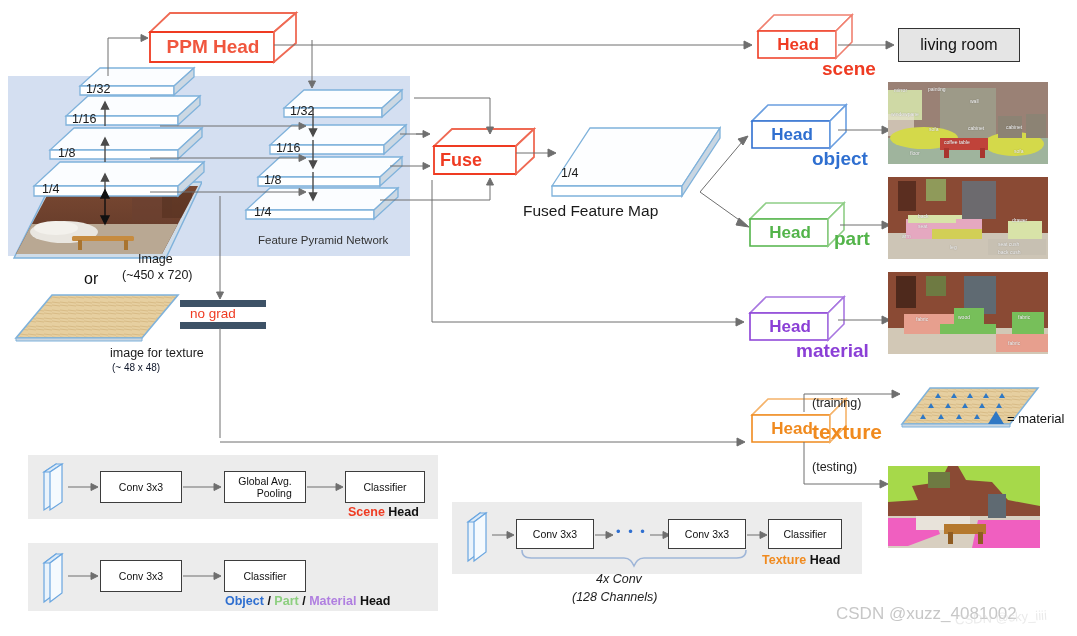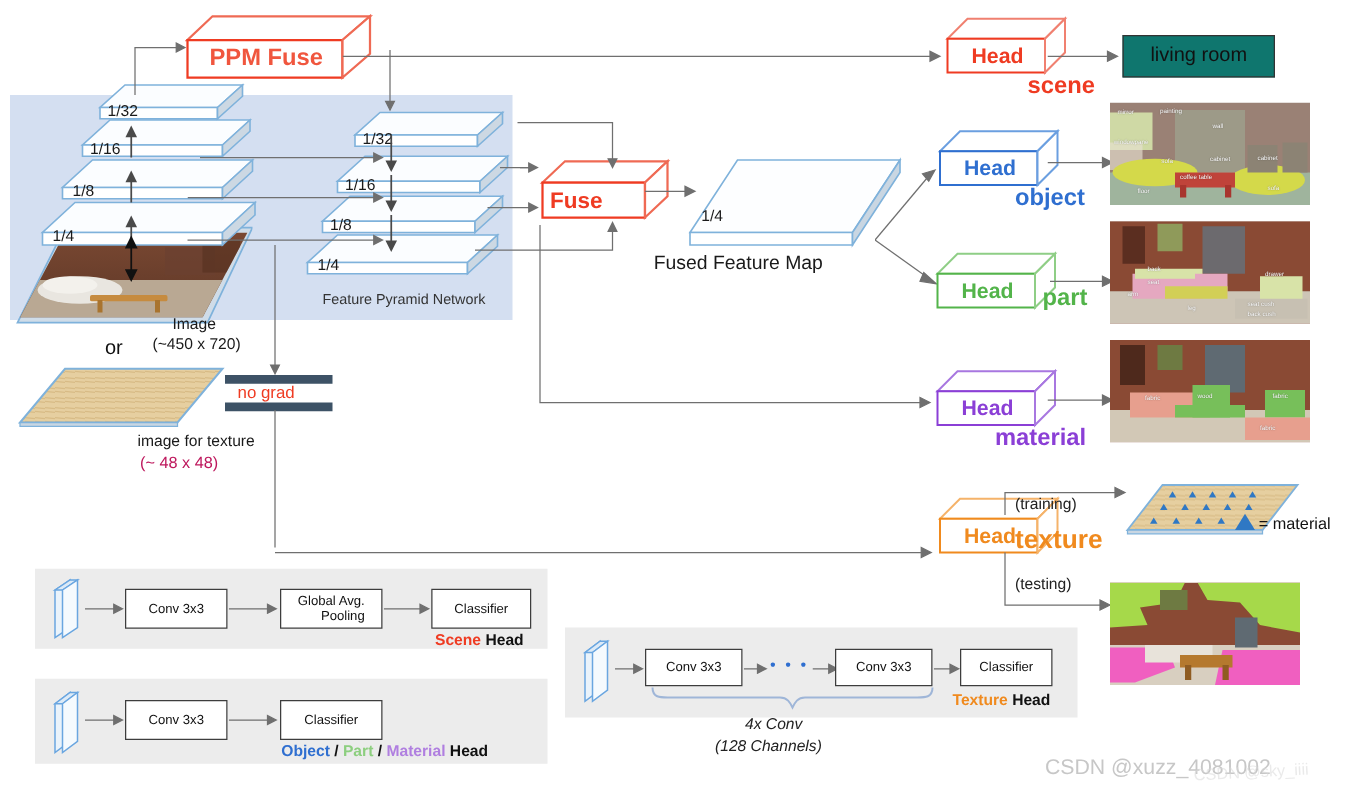--- a/index.html
+++ b/index.html
@@ -16,21 +16,21 @@
 
   .lbl{position:absolute;white-space:nowrap;}
 
   .panel{position:absolute;background:#ececec;}
   .nodebox{position:absolute;box-sizing:border-box;background:#fff;
            border:1.6px solid #3d3d3d;display:flex;align-items:center;
            justify-content:center;text-align:center;font-size:10.5px;
            line-height:1.15;color:#111;}
   .inputplate{position:absolute;}
 
-  .scene-out{position:absolute;box-sizing:border-box;background:#0f766e;
+  .scene-out{position:absolute;box-sizing:border-box;background:#e5e5e5;
              border:1.6px solid #333;display:flex;align-items:center;
              justify-content:center;font-size:16px;color:#111;}
 
   .photo{position:absolute;overflow:hidden;}
   .seg-label{position:absolute;color:#fff;font-size:5px;white-space:nowrap;
              text-shadow:0 0 1px rgba(0,0,0,.5);}
 
   .wm{position:absolute;color:#c7c7c7;font-size:17px;white-space:nowrap;}
   .wm2{position:absolute;color:#d9d9d9;font-size:13px;white-space:nowrap;}
 
@@ -182,21 +182,21 @@
 
   <div class="lbl" style="left:246px;top:234px;font-size:11.5px;color:#333;margin-left:12px;">Feature Pyramid Network</div>
 
   <div class="abs" style="left:148px;top:10px;width:160px;height:56px;color:#f0563e;">
     <svg width="160" height="56" viewBox="0 0 160 56">
       <polygon points="22,3 152,3 152,14 22,14" fill="#fff" stroke="#f0563e" stroke-width="1.8" opacity="0"></polygon>
       <polygon points="22,3 148,3 126,22 2,22" fill="#ffffff" stroke="#ef6a54" stroke-width="1.8"></polygon>
       <polygon points="2,22 126,22 126,52 2,52" fill="#ffffff" stroke="#ef3b22" stroke-width="1.8"></polygon>
       <polygon points="126,22 148,3 148,33 126,52" fill="#ffffff" stroke="#ef6a54" stroke-width="1.8"></polygon>
     </svg>
-    <div class="lbl" style="left:12px;top:26px;width:106px;text-align:center;font-size:19px;font-weight:bold;color:#f0563e;">PPM Fuse</div>
+    <div class="lbl" style="left:12px;top:26px;width:106px;text-align:center;font-size:19px;font-weight:bold;color:#f0563e;">PPM Head</div>
   </div>
 
   <svg class="abs" style="left:98px;top:30px;width:56px;height:50px;">
     <g stroke="#6f6f6f" stroke-width="1" fill="#6f6f6f">
       <path d="M10,46 L10,8 L44,8" fill="none"></path>
       <polygon points="50,8 43,4.5 43,11.5"></polygon>
     </g>
   </svg>
 
   <svg class="abs" style="left:274px;top:38px;width:480px;height:14px;">
@@ -268,21 +268,21 @@
         <pattern id="tex" width="8" height="8" patternUnits="userSpaceOnUse">
           <rect width="8" height="8" fill="#e6cfa0"></rect>
           <path d="M0 2 L8 3 M0 5 L8 6" stroke="#d8bb86" stroke-width="1"></path>
         </pattern>
       </defs>
       <polygon points="40,3 166,3 130,46 4,46" fill="url(#tex)" stroke="#7fb2db" stroke-width="1.6"></polygon>
       <polygon points="4,46 130,46 130,49 4,49" fill="#c9d6e2" stroke="#7fb2db" stroke-width="1"></polygon>
     </svg>
   </div>
   <div class="lbl" style="left:110px;top:346px;font-size:12.5px;color:#1a1a1a;">image for texture</div>
-  <div class="lbl" style="left:112px;top:362px;font-size:13px;color:#be185d;">(~ 48 x 48)</div>
+  <div class="lbl" style="left:112px;top:362px;font-size:10px;color:#0f172a;">(~ 48 x 48)</div>
 
   <svg class="abs" style="left:213px;top:196px;width:14px;height:108px;">
     <g stroke="#6f6f6f" stroke-width="1" fill="#6f6f6f">
       <line x1="7" y1="0" x2="7" y2="96"></line>
         <polygon points="7,103 3.5,96 10.5,96"></polygon>
     </g>
   </svg>
   <div class="nograd-bar" style="left:180px;top:300px;width:86px;height:7px;"></div>
   <div class="nograd-bar" style="left:180px;top:322px;width:86px;height:7px;"></div>
   <div class="lbl" style="left:190px;top:306px;font-size:13.5px;color:#ef3b22;">no grad</div>

